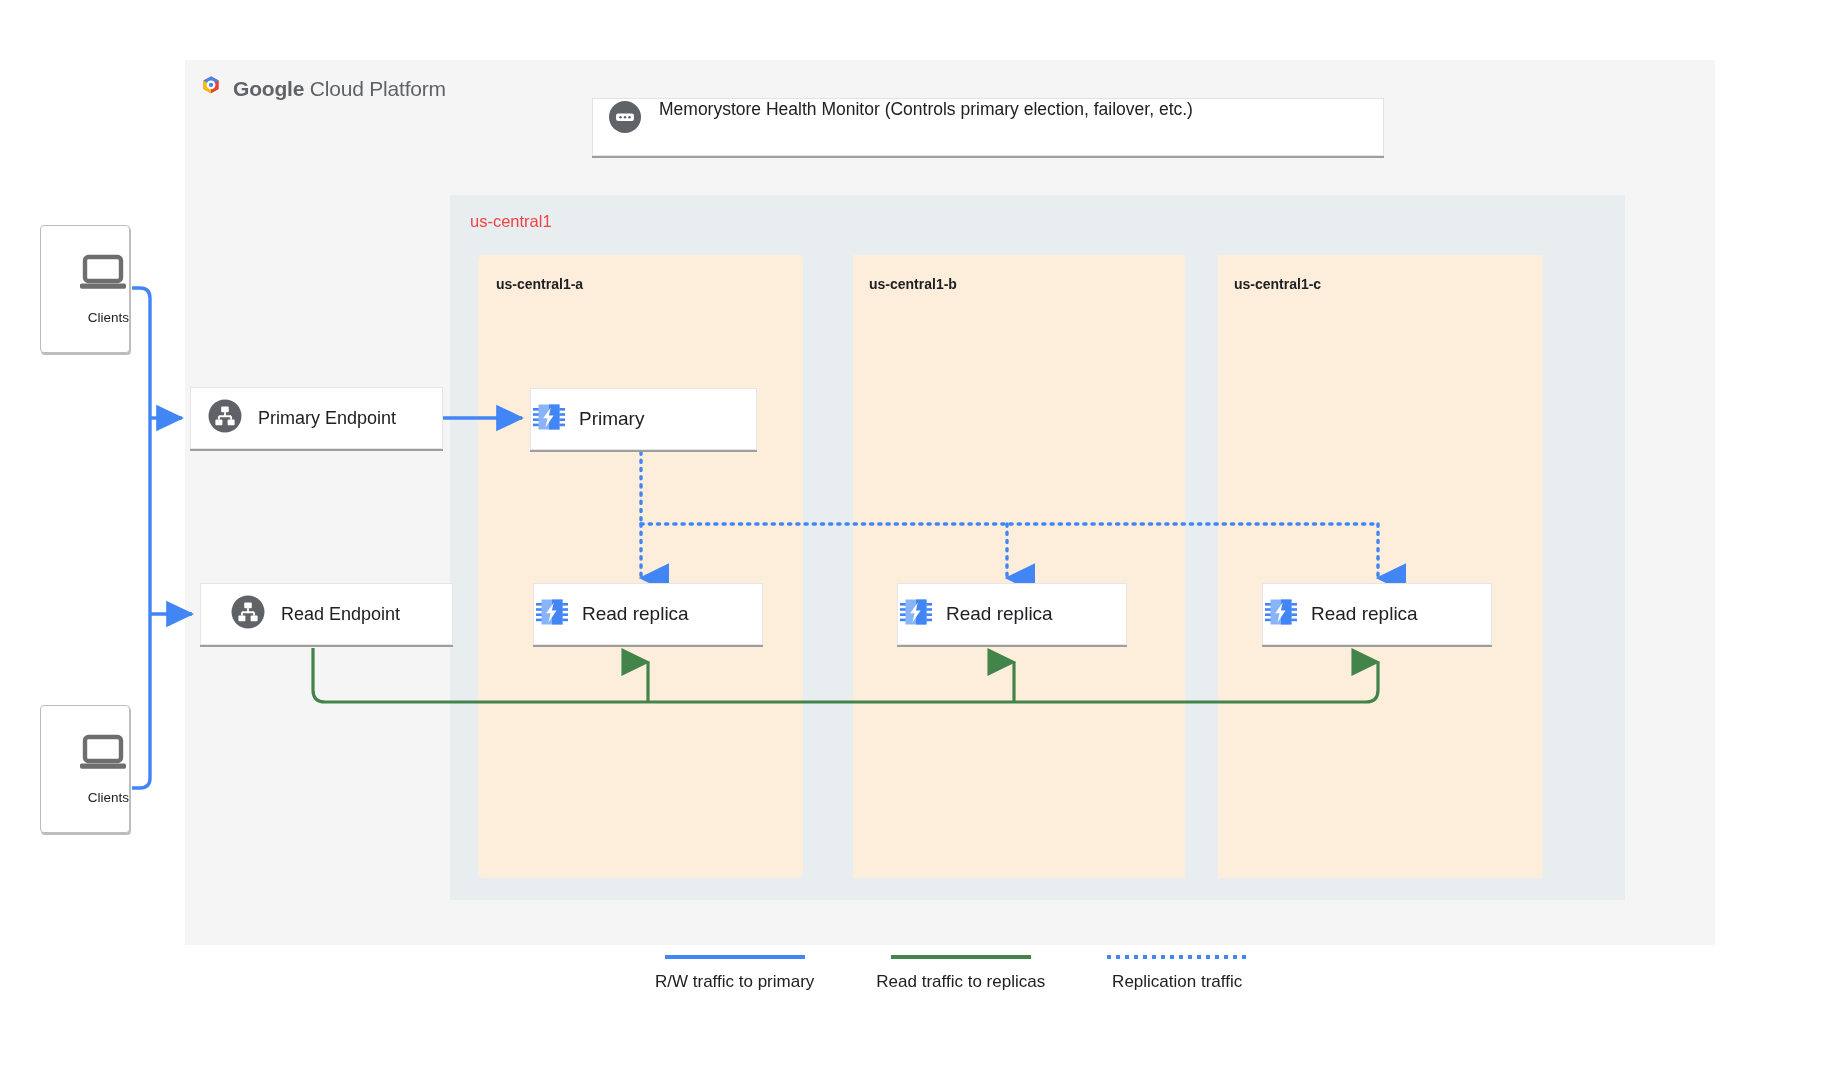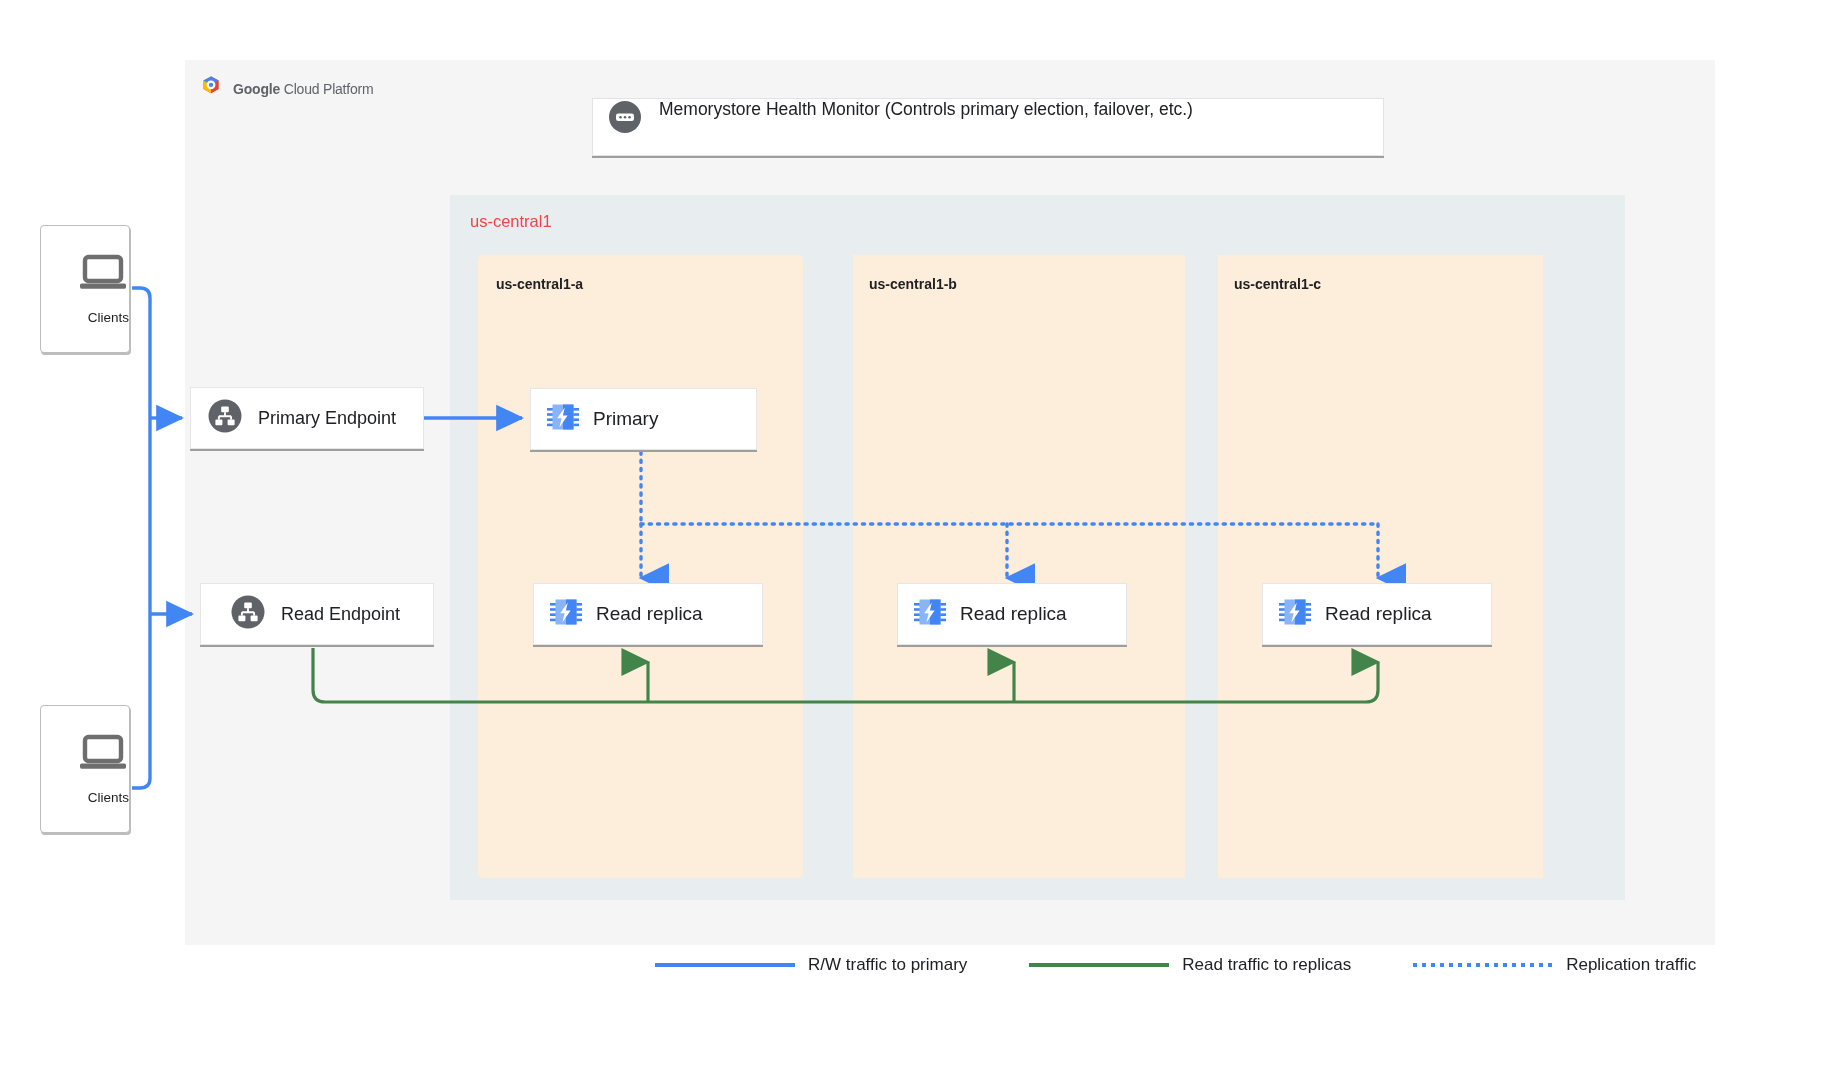--- a/index.html
+++ b/index.html
@@ -26,21 +26,21 @@
   #gcp-panel {
     left: 185px; top: 60px;
     width: 1530px; height: 885px;
     background: #f5f5f5;
   }
   #gcp-logo-row {
     left: 198px; top: 74px;
     display: flex; align-items: center; gap: 9px;
   }
   #gcp-logo-text {
-    font-size: 14px;
+    font-size: 21px;
     color: #5f6368;
     letter-spacing: -0.2px;
     white-space: nowrap;
   }
   #gcp-logo-text b { color: #5f6368; font-weight: 700; }
 
   
   #health-monitor {
     left: 592px; top: 98px;
     width: 792px; height: 58px;
@@ -97,32 +97,31 @@
     display: flex; align-items: center;
     box-sizing: border-box;
   }
   .card .card-label {
     color: #202124;
     white-space: nowrap;
   }
 
   
   .endpoint-card {
-    width: 234px; height: 62px;
+    width: 253px; height: 62px;
     padding-left: 15px;
     gap: 14px;
   }
   .endpoint-card .card-label { font-size: 18px; }
   #primary-endpoint { left: 190px; top: 387px; }
   #read-endpoint    { left: 200px; top: 583px; padding-left: 28px; }
 
   
   .instance-card {
     height: 62px;
-    padding-left: 14px;
     gap: 12px;
   }
   .instance-card .card-label { font-size: 19px; }
   #primary-node     { left: 530px;  top: 388px; width: 227px; }
   #replica-a        { left: 533px;  top: 583px; width: 230px; }
   #replica-b        { left: 897px;  top: 583px; width: 230px; }
   #replica-c        { left: 1262px; top: 583px; width: 230px; }
 
   
   .client-box {
@@ -151,21 +150,21 @@
   
   #legend {
     left: 655px; top: 955px;
     width: 640px;
     display: flex;
     gap: 62px;
     align-items: flex-start;
   }
   .legend-item {
     display: flex;
-    flex-direction: row;
+    flex-direction: column;
     align-items: center;
     gap: 13px;
   }
   .legend-swatch { width: 140px; height: 4px; }
   .legend-swatch.solid-blue  { background: #4285f4; }
   .legend-swatch.solid-green { background: #43844b; }
   .legend-swatch.dotted-blue {
     height: 4px;
     background-image: repeating-linear-gradient(to right, #4285f4 0 4px, transparent 4px 9px);
   }

